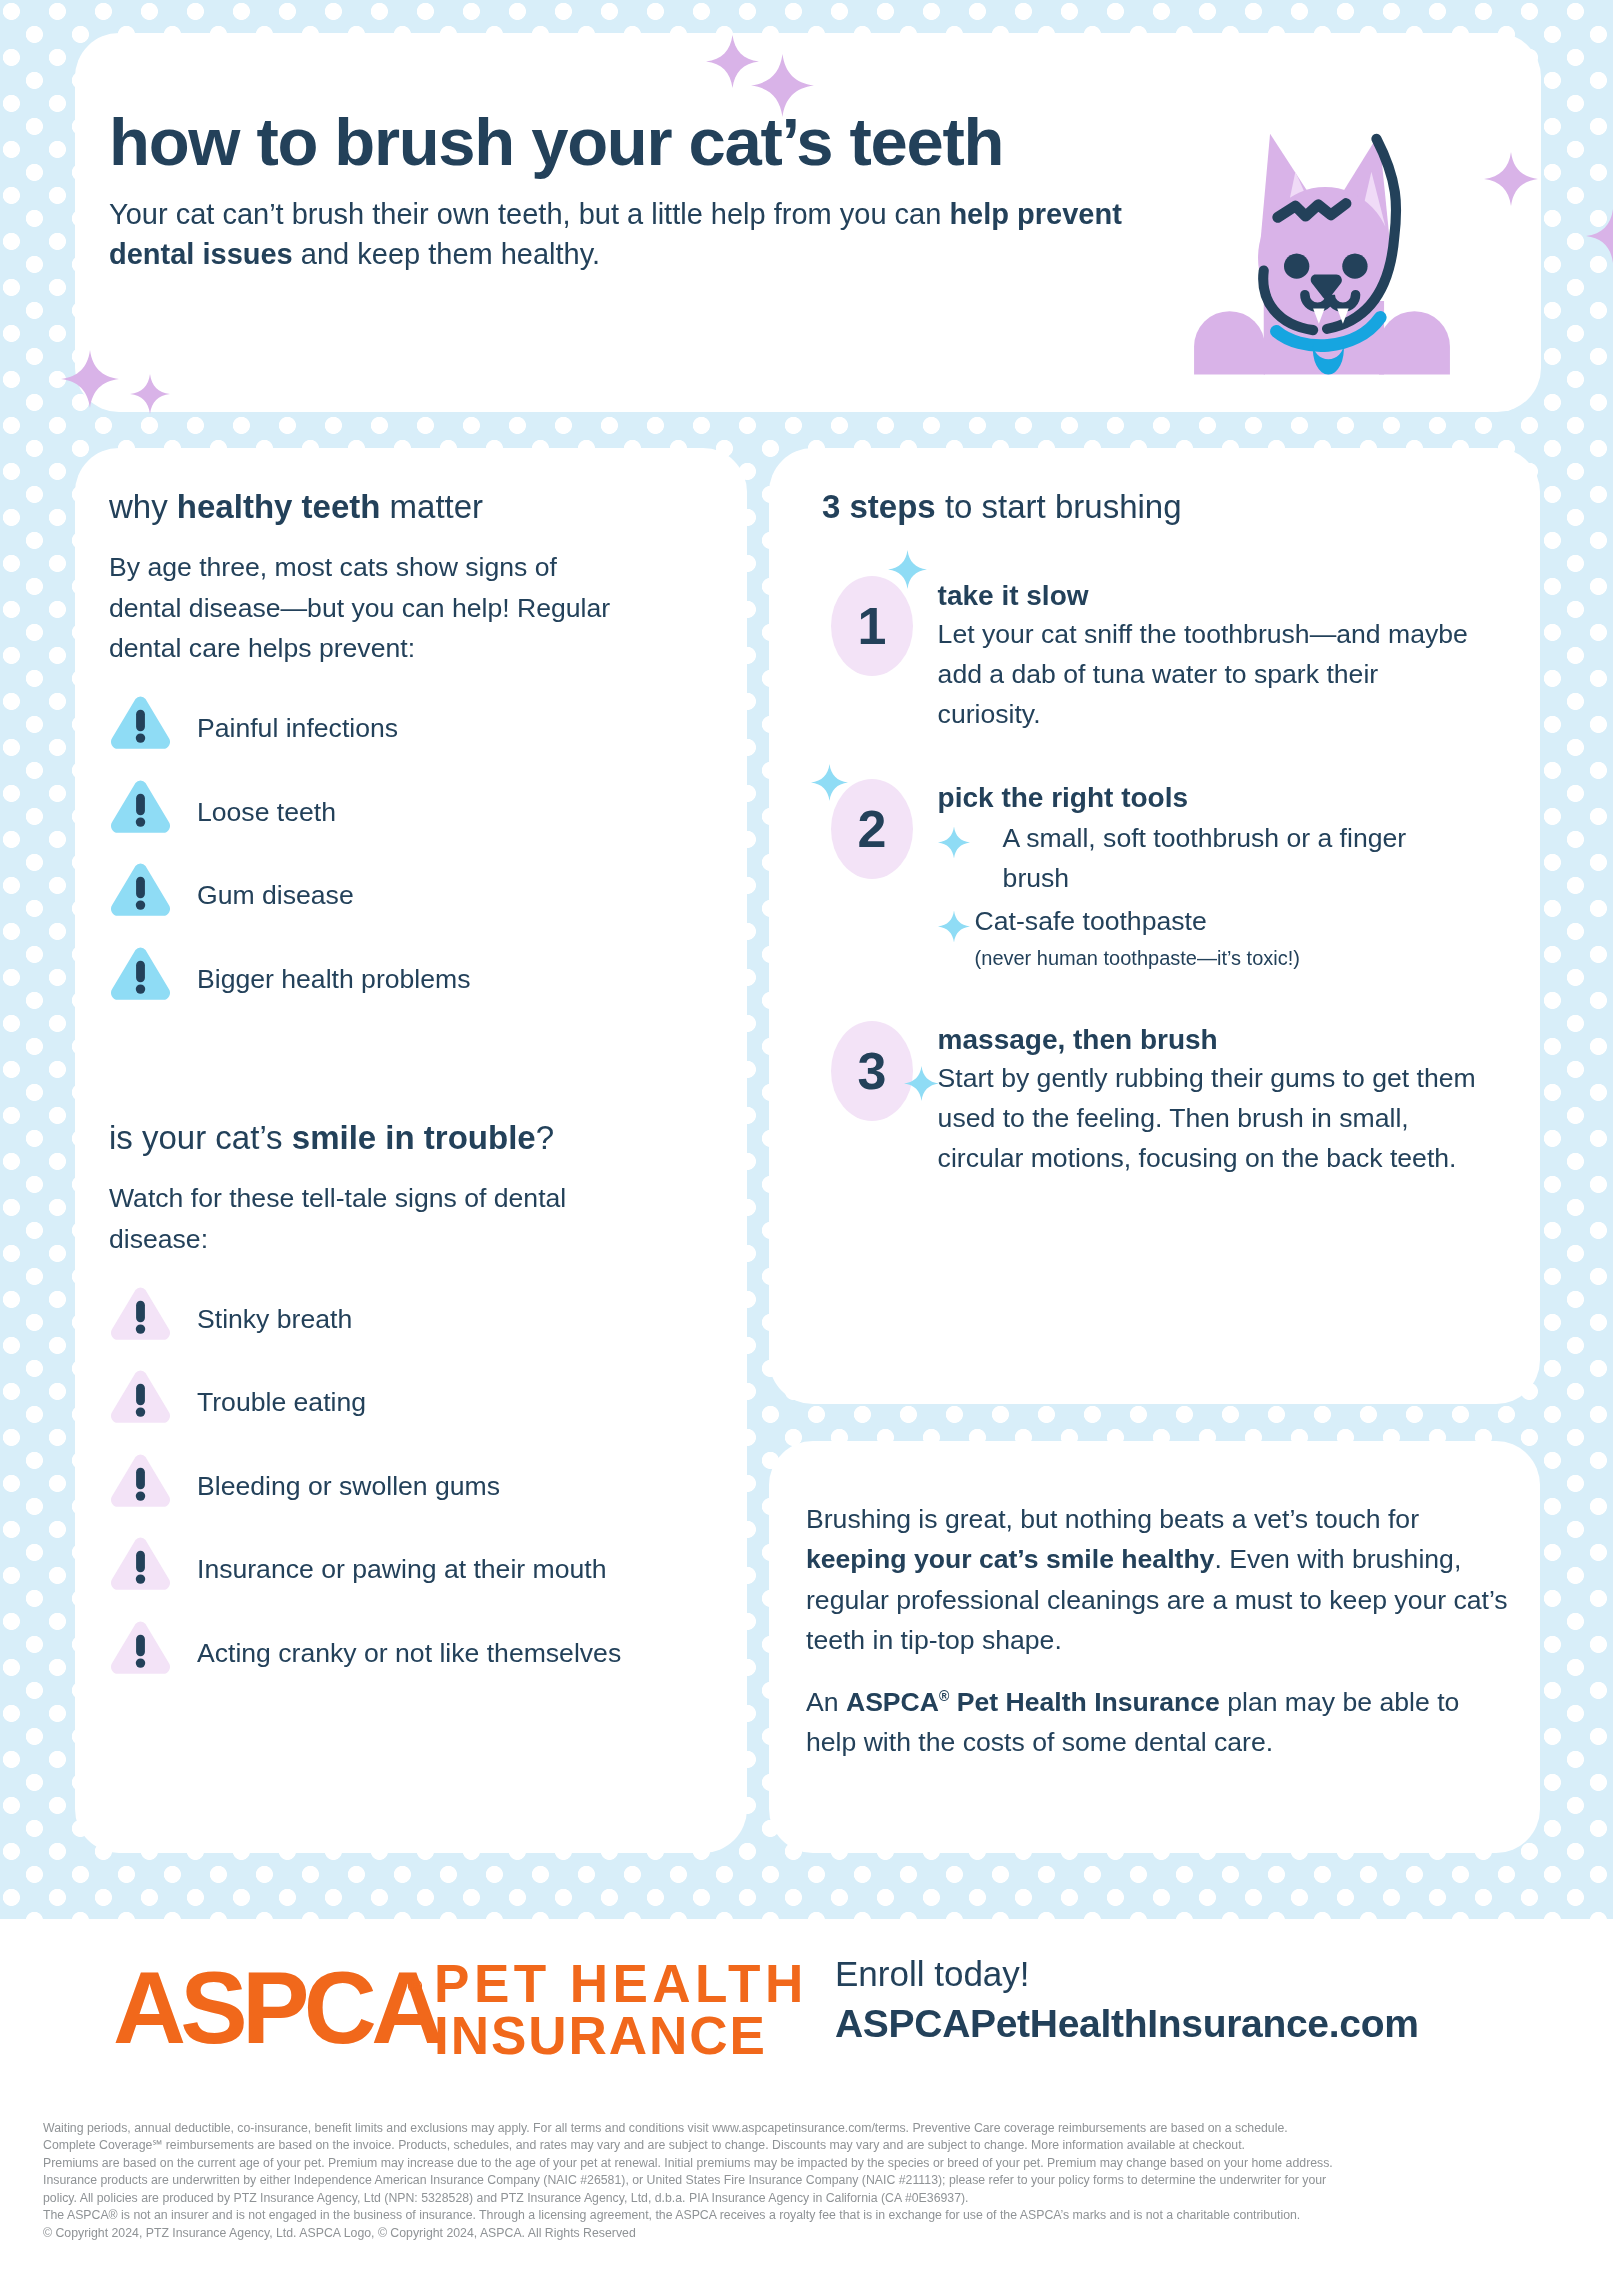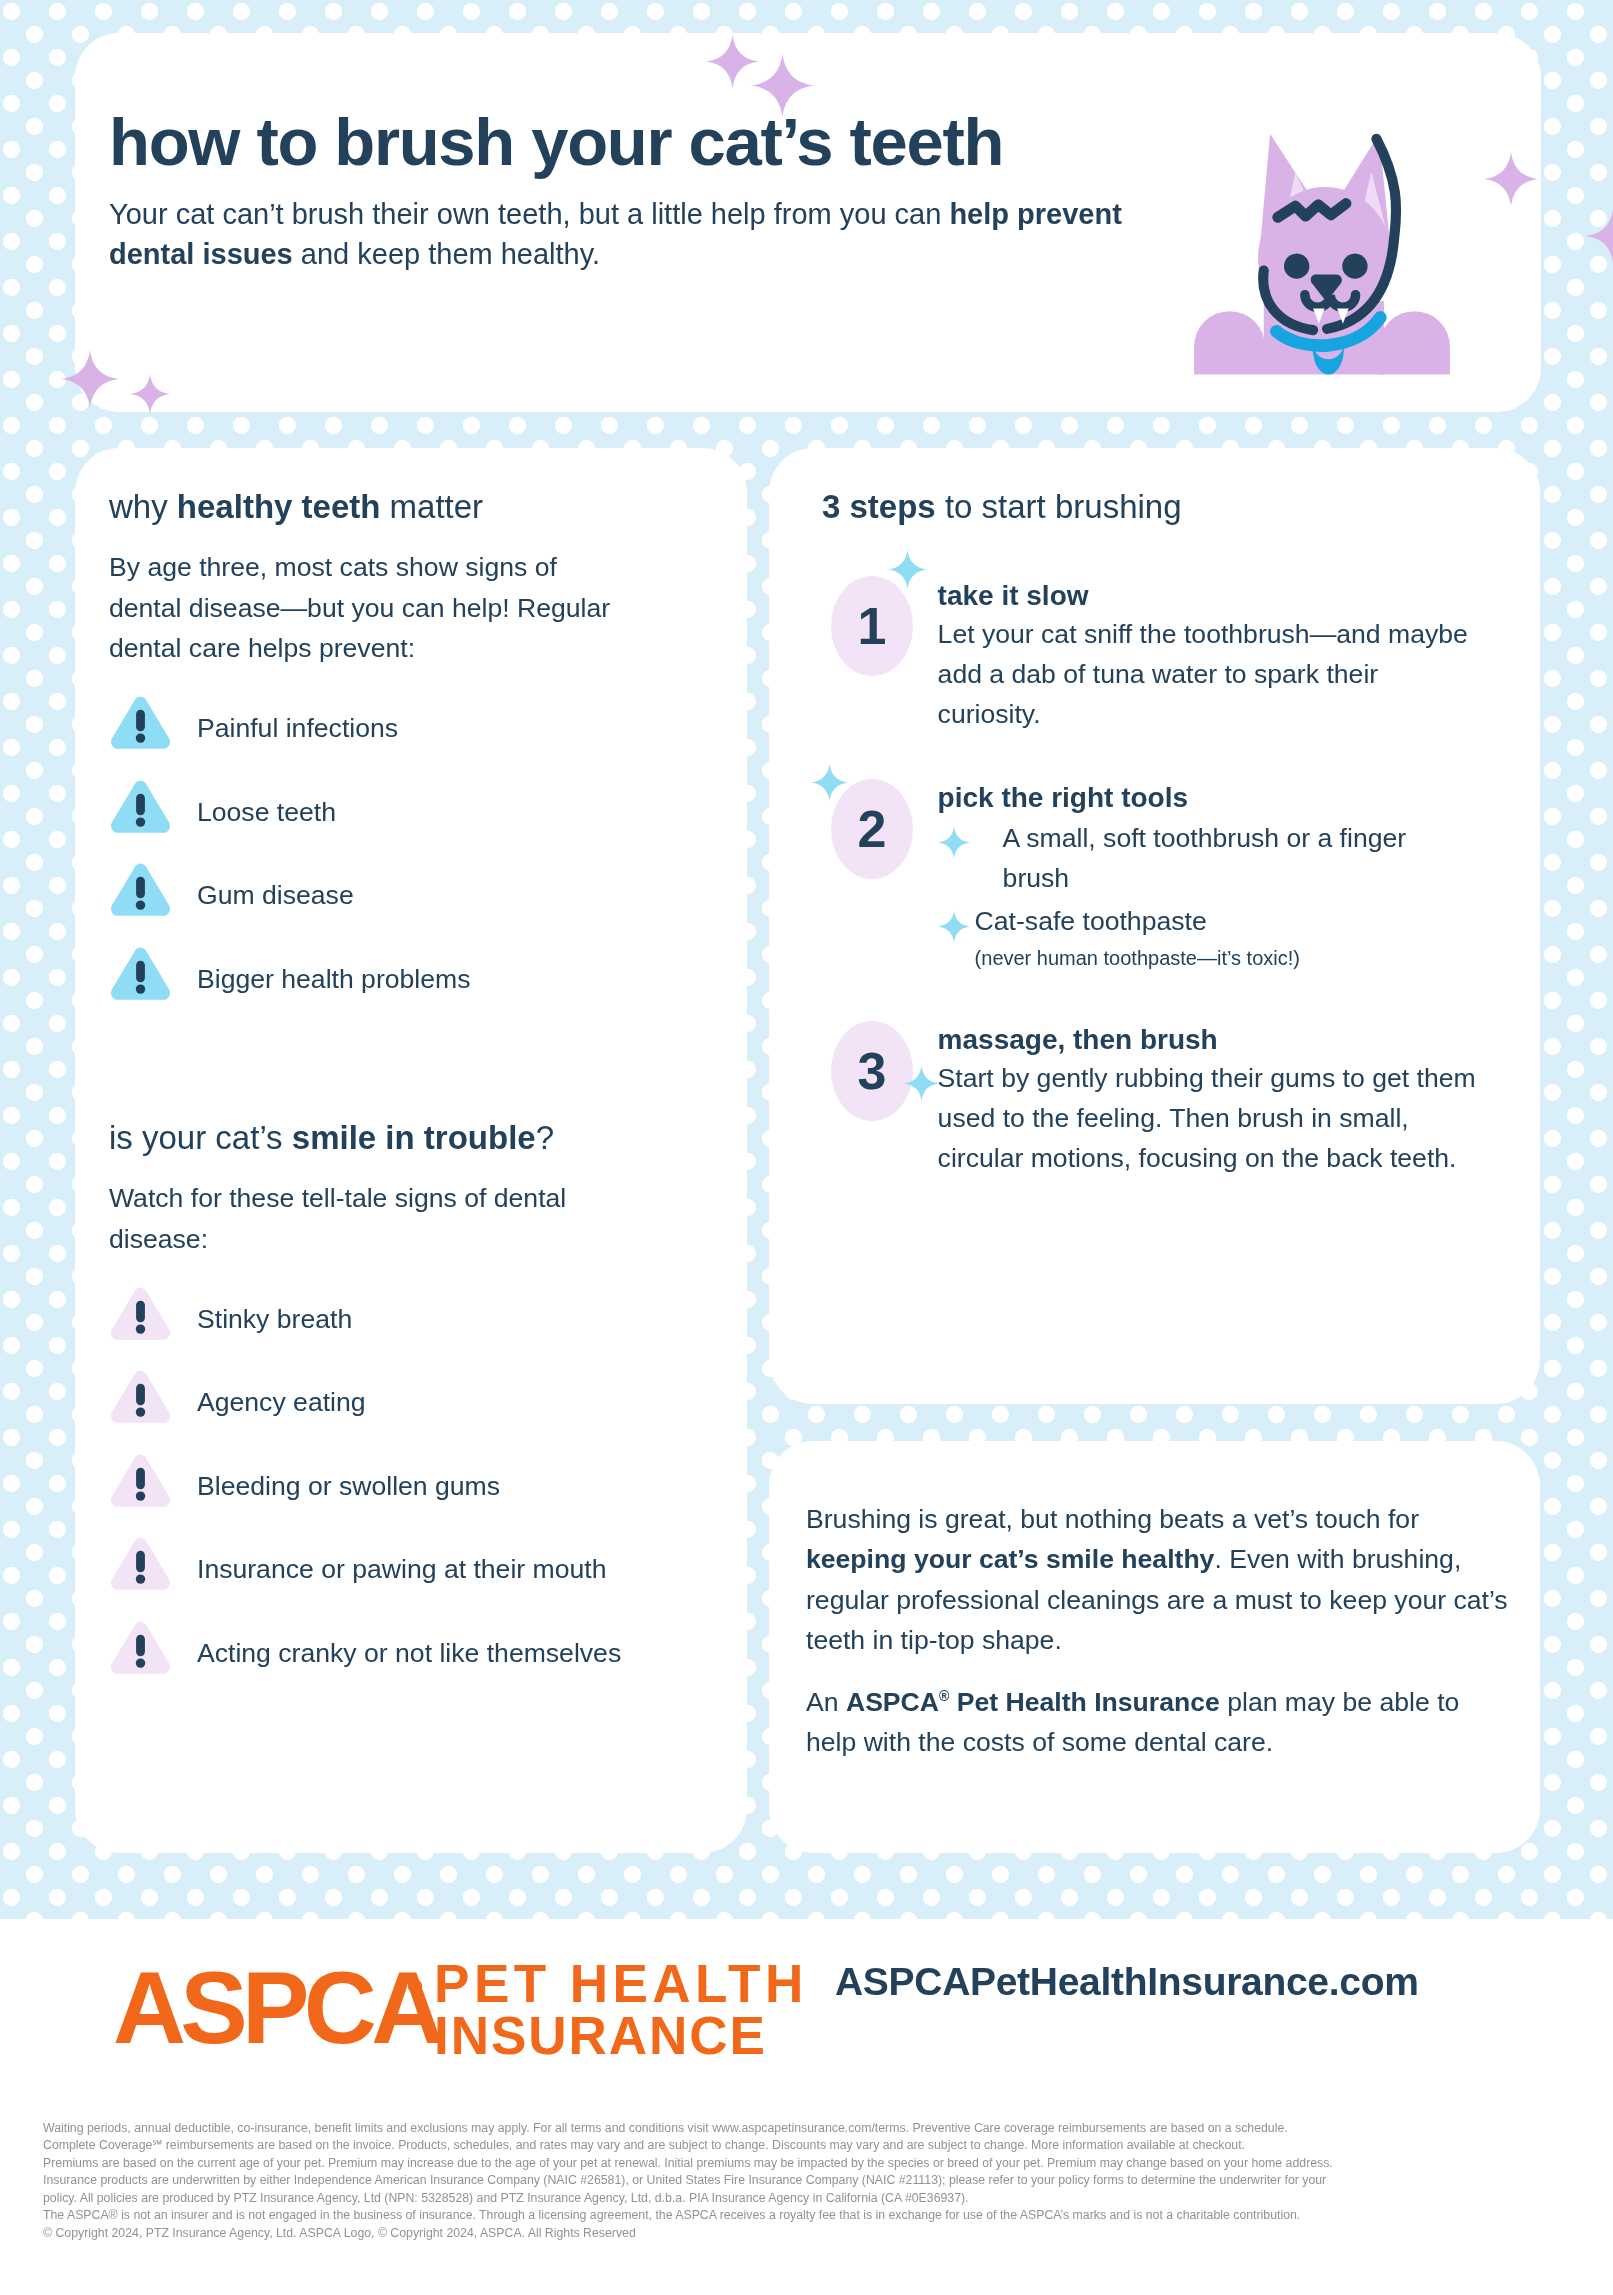--- a/index.html
+++ b/index.html
@@ -265,21 +265,21 @@
       <div class="warn-txt">Stinky breath</div>
     </div>
     <div class="warn-row">
       <div class="tri">
           <svg viewBox="0 0 100 92">
             <path d="M42 8 a10 10 0 0 1 16 0 L95 70 a11 11 0 0 1 -9 17 H14 a11 11 0 0 1 -9 -17 Z" fill="#f3e3f7"></path>
             <rect x="43" y="25" width="14" height="34" rx="7" fill="#23415a"></rect>
             <circle cx="50" cy="70" r="7.5" fill="#23415a"></circle>
           </svg>
         </div>
-      <div class="warn-txt">Agency eating</div>
+      <div class="warn-txt">Trouble eating</div>
     </div>
     <div class="warn-row">
       <div class="tri">
           <svg viewBox="0 0 100 92">
             <path d="M42 8 a10 10 0 0 1 16 0 L95 70 a11 11 0 0 1 -9 17 H14 a11 11 0 0 1 -9 -17 Z" fill="#f3e3f7"></path>
             <rect x="43" y="25" width="14" height="34" rx="7" fill="#23415a"></rect>
             <circle cx="50" cy="70" r="7.5" fill="#23415a"></circle>
           </svg>
         </div>
       <div class="warn-txt">Bleeding or swollen gums</div>
@@ -388,20 +388,21 @@
 <div id="logo">
   <svg viewBox="0 0 1090 178">
     <text x="0" y="146" font-family="Liberation Sans, sans-serif" font-size="160" font-weight="bold" fill="#f1681b" letter-spacing="-9">ASPCA</text>
     <text x="466" y="68" font-family="Liberation Sans, sans-serif" font-size="32" font-weight="bold" fill="#f1681b">®</text>
     <text x="508" y="82" font-family="Liberation Sans, sans-serif" font-size="84" font-weight="bold" fill="#f1681b" letter-spacing="7">PET HEALTH</text>
     <text x="508" y="164" font-family="Liberation Sans, sans-serif" font-size="84" font-weight="bold" fill="#f1681b" letter-spacing="3">INSURANCE</text>
   </svg>
 </div>
 
 <div id="enroll">
+  <div class="e1">Enroll today!</div>
   <div class="e2">ASPCAPetHealthInsurance.com</div>
 </div>
 
 <div id="disclaimer">
   <div>Waiting periods, annual deductible, co-insurance, benefit limits and exclusions may apply. For all terms and conditions visit www.aspcapetinsurance.com/terms. Preventive Care coverage reimbursements are based on a schedule.</div>
   <div>Complete Coverage℠ reimbursements are based on the invoice. Products, schedules, and rates may vary and are subject to change. Discounts may vary and are subject to change. More information available at checkout.</div>
   <div>Premiums are based on the current age of your pet. Premium may increase due to the age of your pet at renewal. Initial premiums may be impacted by the species or breed of your pet. Premium may change based on your home address.</div>
   <div>Insurance products are underwritten by either Independence American Insurance Company (NAIC #26581), or United States Fire Insurance Company (NAIC #21113); please refer to your policy forms to determine the underwriter for your</div>
   <div>policy. All policies are produced by PTZ Insurance Agency, Ltd (NPN: 5328528) and PTZ Insurance Agency, Ltd, d.b.a. PIA Insurance Agency in California (CA #0E36937).</div>
   <div>The ASPCA® is not an insurer and is not engaged in the business of insurance. Through a licensing agreement, the ASPCA receives a royalty fee that is in exchange for use of the ASPCA’s marks and is not a charitable contribution.</div>

